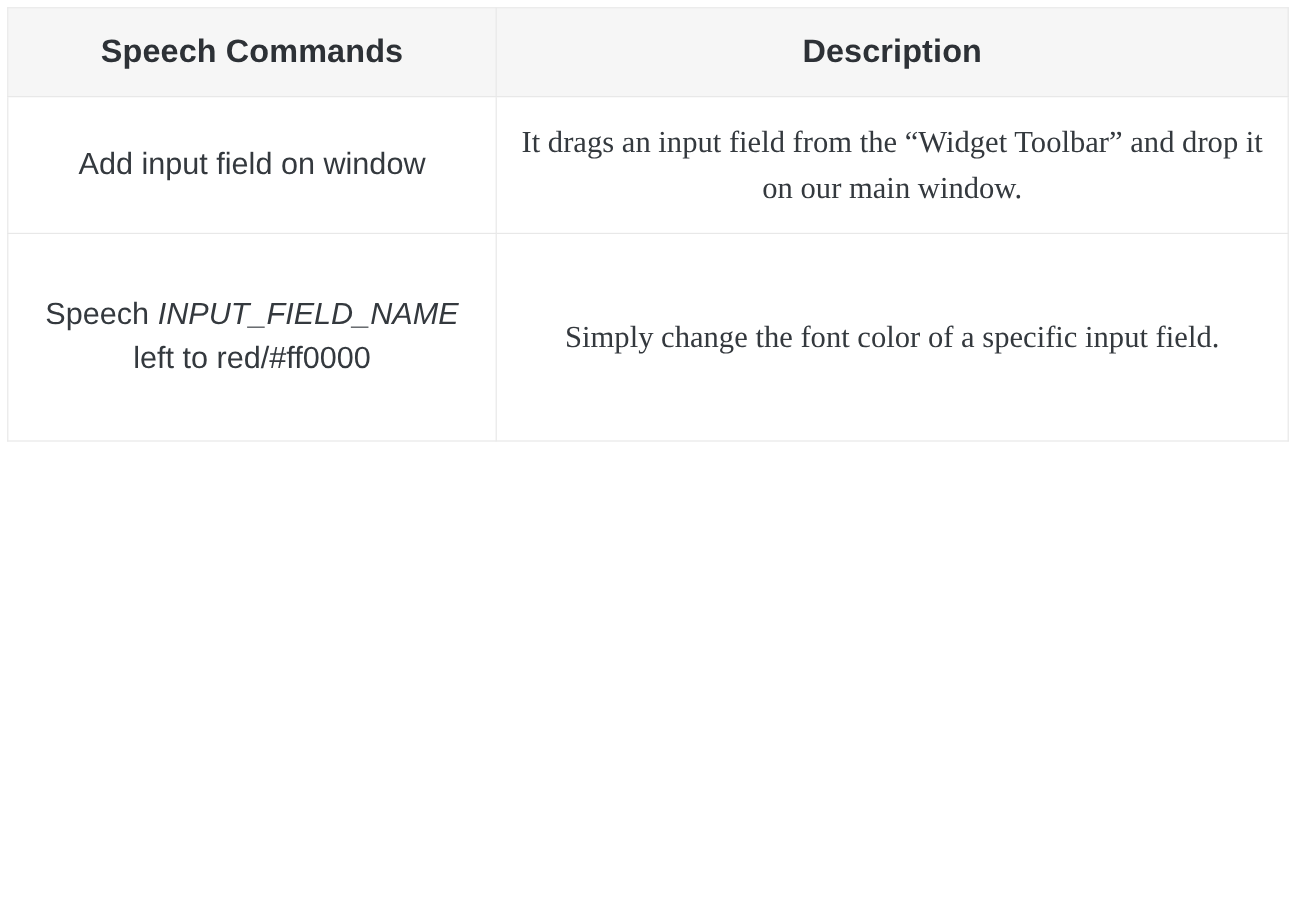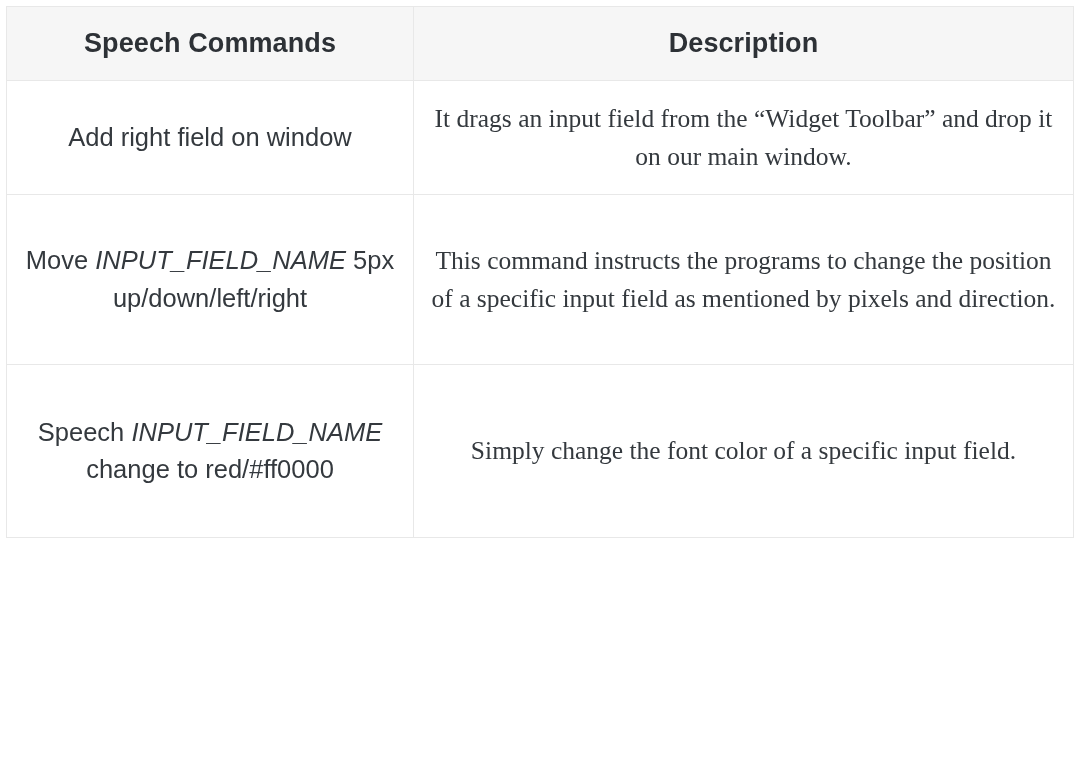--- a/index.html
+++ b/index.html
@@ -83,26 +83,22 @@
       <col class="col-desc">
     </colgroup>
     <thead>
       <tr>
         <th>Speech Commands</th>
         <th>Description</th>
       </tr>
     </thead>
     <tbody>
       <tr class="row-1">
-        <td class="cmd-cell"><span>Add right field on window</span></td>
+        <td class="cmd-cell"><span>Add input field on window</span></td>
         <td class="desc-cell">It drags an input field from the “Widget Toolbar” and drop it on our main window.</td>
       </tr>
-      <tr class="row-3">
-        <td class="cmd-cell"><span>Move </span><span class="ital">INPUT_FIELD_NAME</span><span> 5px up/down/left/right</span></td>
-        <td class="desc-cell">This command instructs the programs to change the position of a specific input field as mentioned by pixels and direction.</td>
-      </tr>
       <tr class="row-4">
-        <td class="cmd-cell"><span>Speech </span><span class="ital">INPUT_FIELD_NAME</span><span> change to red/#ff0000</span></td>
+        <td class="cmd-cell"><span>Speech </span><span class="ital">INPUT_FIELD_NAME</span><span> left to red/#ff0000</span></td>
         <td class="desc-cell">Simply change the font color of a specific input field.</td>
       </tr>
     </tbody>
   </table>
 </div>
 
 </body></html>

